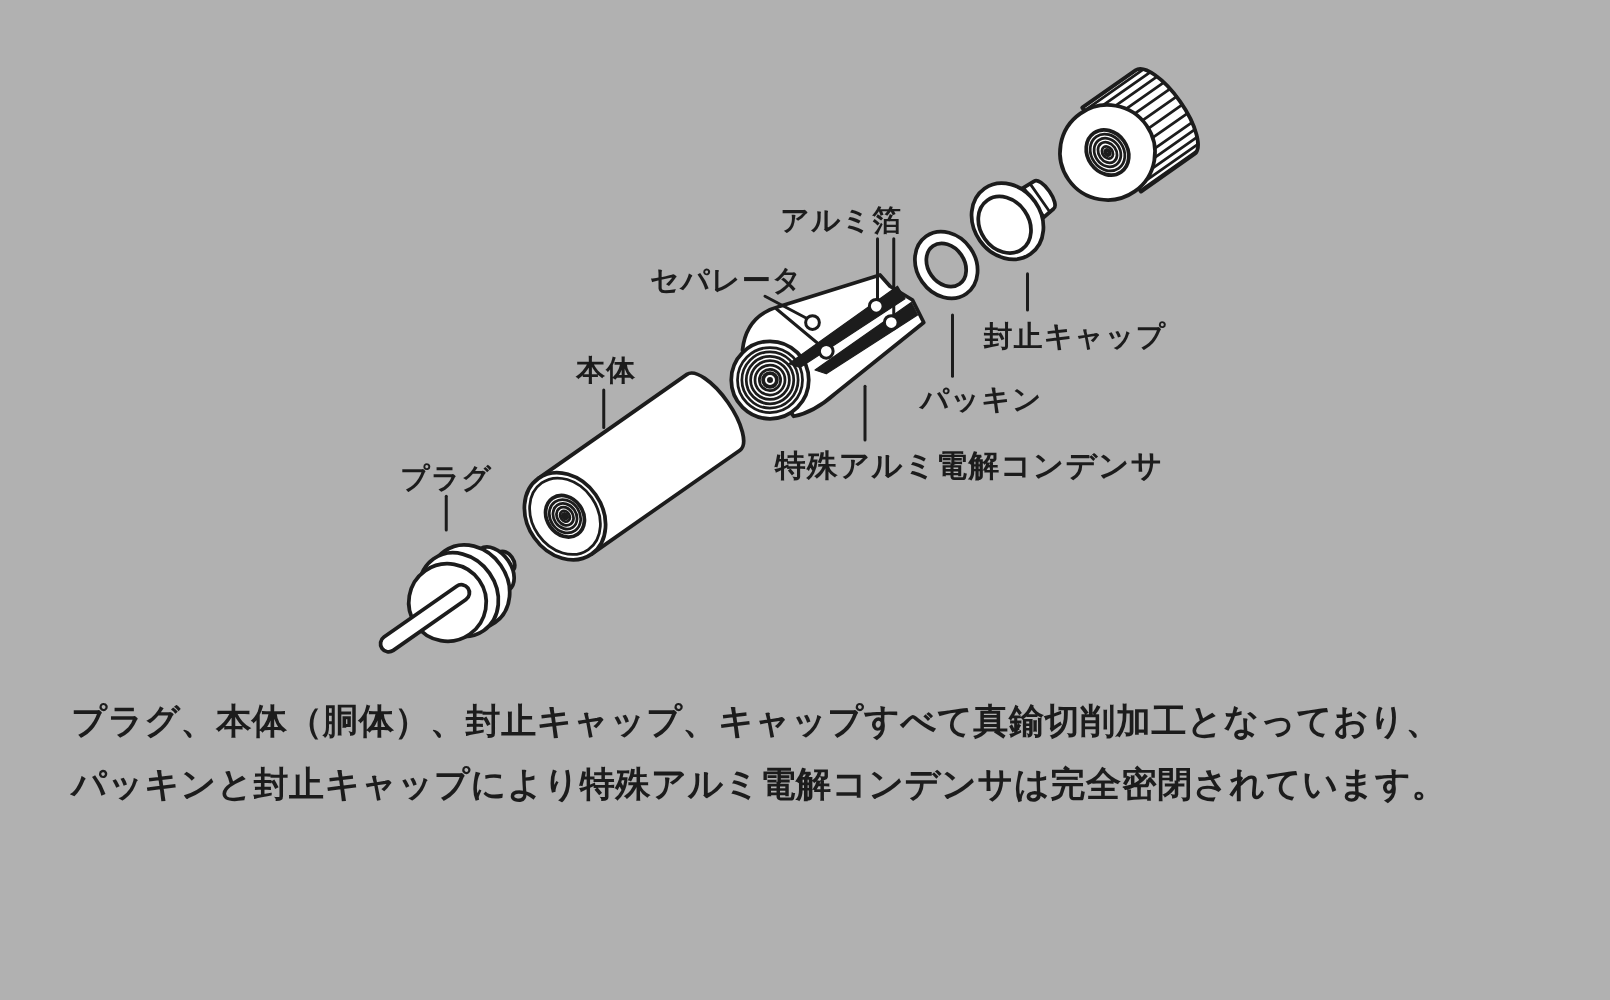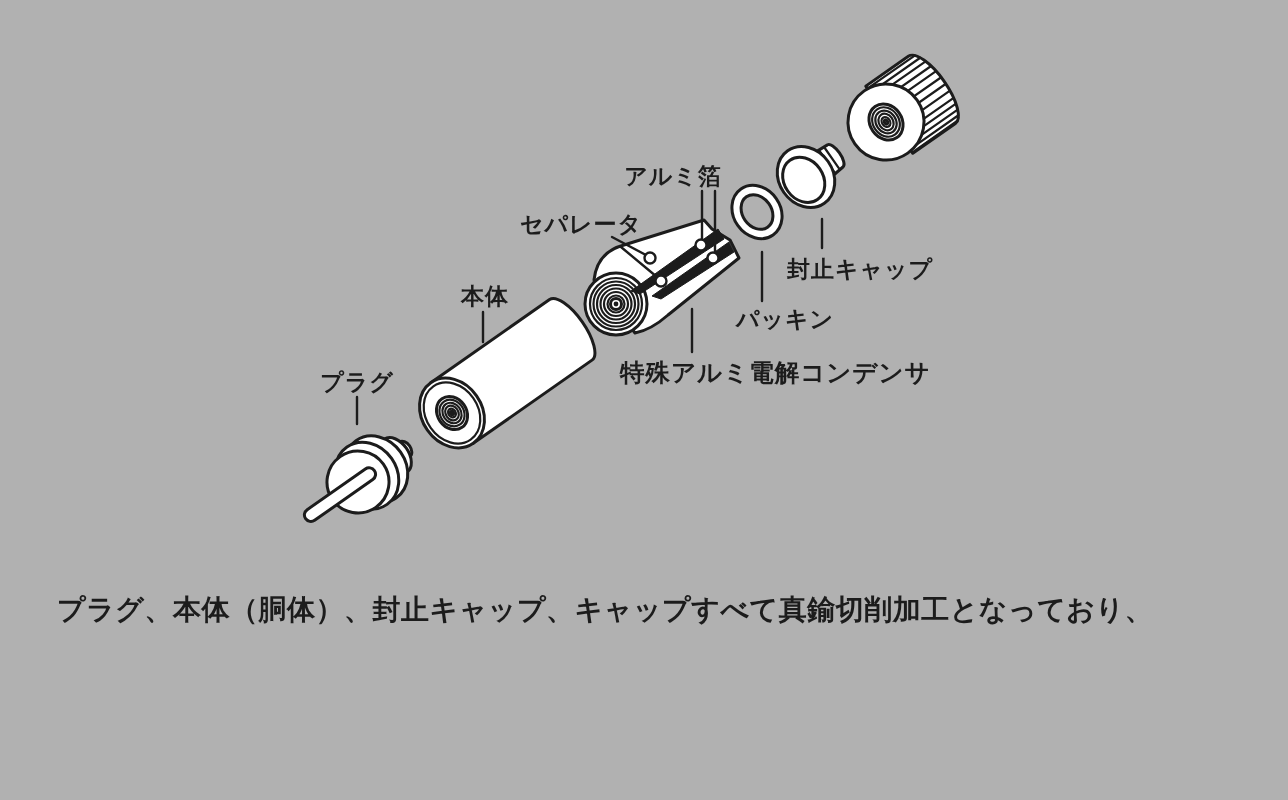--- a/index.html
+++ b/index.html
@@ -9,21 +9,21 @@
     font-family:"DejaVu Sans", sans-serif;
   }
   .diagram-svg{position:absolute;left:0;top:0;}
   .part{fill:#ffffff;stroke:#1c1c1c;stroke-width:3;stroke-linejoin:round;stroke-linecap:round;}
   .thin{fill:none;stroke:#1c1c1c;stroke-width:2.2;stroke-linecap:round;}
   .leader{stroke:#1c1c1c;stroke-width:2.4;stroke-linecap:round;}
   .callout-dot{fill:#ffffff;stroke:#1c1c1c;stroke-width:2.4;}
   .stripe{fill:#1c1c1c;stroke:#1c1c1c;stroke-width:1;stroke-linejoin:round;}
   .lbl{fill:#1c1c1c;font-weight:700;font-size:23px;letter-spacing:1px;}
   .lbl-big{font-size:24.5px;}
-  .desc{position:absolute;left:57px;top:552px;width:1200px;margin-top:33px;}
+  .desc{position:absolute;left:57px;top:552px;width:1200px;}
   .desc p{margin:0;font-size:28px;line-height:50.5px;font-weight:700;color:#1c1c1c;letter-spacing:0.5px;white-space:nowrap;}
 </style>
 </head>
 <body>
 
 <div class="stage">
 
   <svg class="diagram-svg" width="1288" height="800" viewBox="0 0 1288 800" xmlns="http://www.w3.org/2000/svg">
 
     <g transform="translate(886,122) rotate(-35)">
@@ -133,15 +133,16 @@
       <text class="lbl" x="581" y="232" text-anchor="middle">セパレータ</text>
       <text class="lbl" x="673" y="184" text-anchor="middle">アルミ箔</text>
       <text class="lbl lbl-big" x="620" y="381" text-anchor="start">特殊アルミ電解コンデンサ</text>
       <text class="lbl" x="785" y="327" text-anchor="middle">パッキン</text>
       <text class="lbl" x="860" y="277" text-anchor="middle">封止キャップ</text>
     </g>
   </svg>
 
   <div class="desc">
     <p>プラグ、本体（胴体）、封止キャップ、キャップすべて真鍮切削加工となっており、</p>
+    <p>パッキンと封止キャップにより特殊アルミ電解コンデンサは完全密閉されています。</p>
   </div>
 
 </div>
 
 </body></html>

